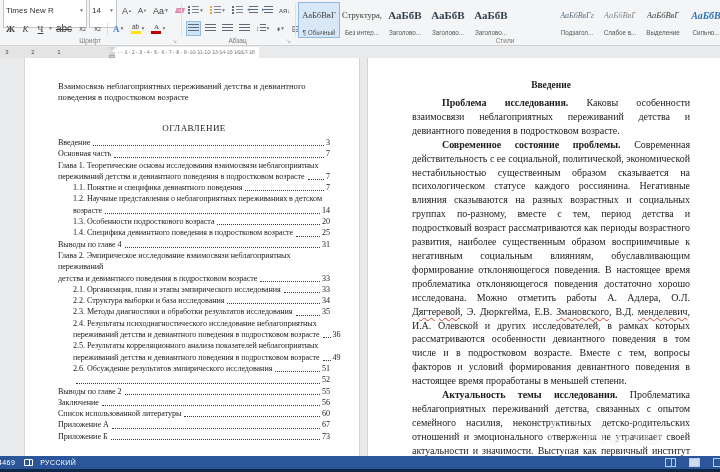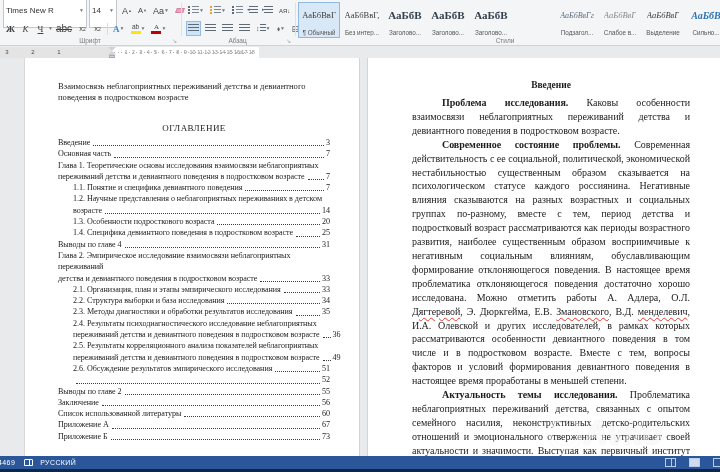--- a/index.html
+++ b/index.html
@@ -257,21 +257,21 @@
     <div class="launcher" style="left:286px;">↘</div>
     <div class="vdiv" style="left:295px;"></div>
 
     <div class="styles-gallery" id="style-cards">
     <div class="style-card selected">
       <div class="style-preview">АаБбВвГ</div>
       <div class="style-label">¶ Обычный</div>
     </div>
 
     <div class="style-card">
-      <div class="style-preview">АаБбВвГ,</div>
+      <div class="style-preview">Структура,</div>
       <div class="style-label">Без интер...</div>
     </div>
 
     <div class="style-card">
       <div class="style-preview">АаБбВ</div>
       <div class="style-label">Заголово...</div>
     </div>
 
     <div class="style-card">
       <div class="style-preview">АаБбВ</div>

